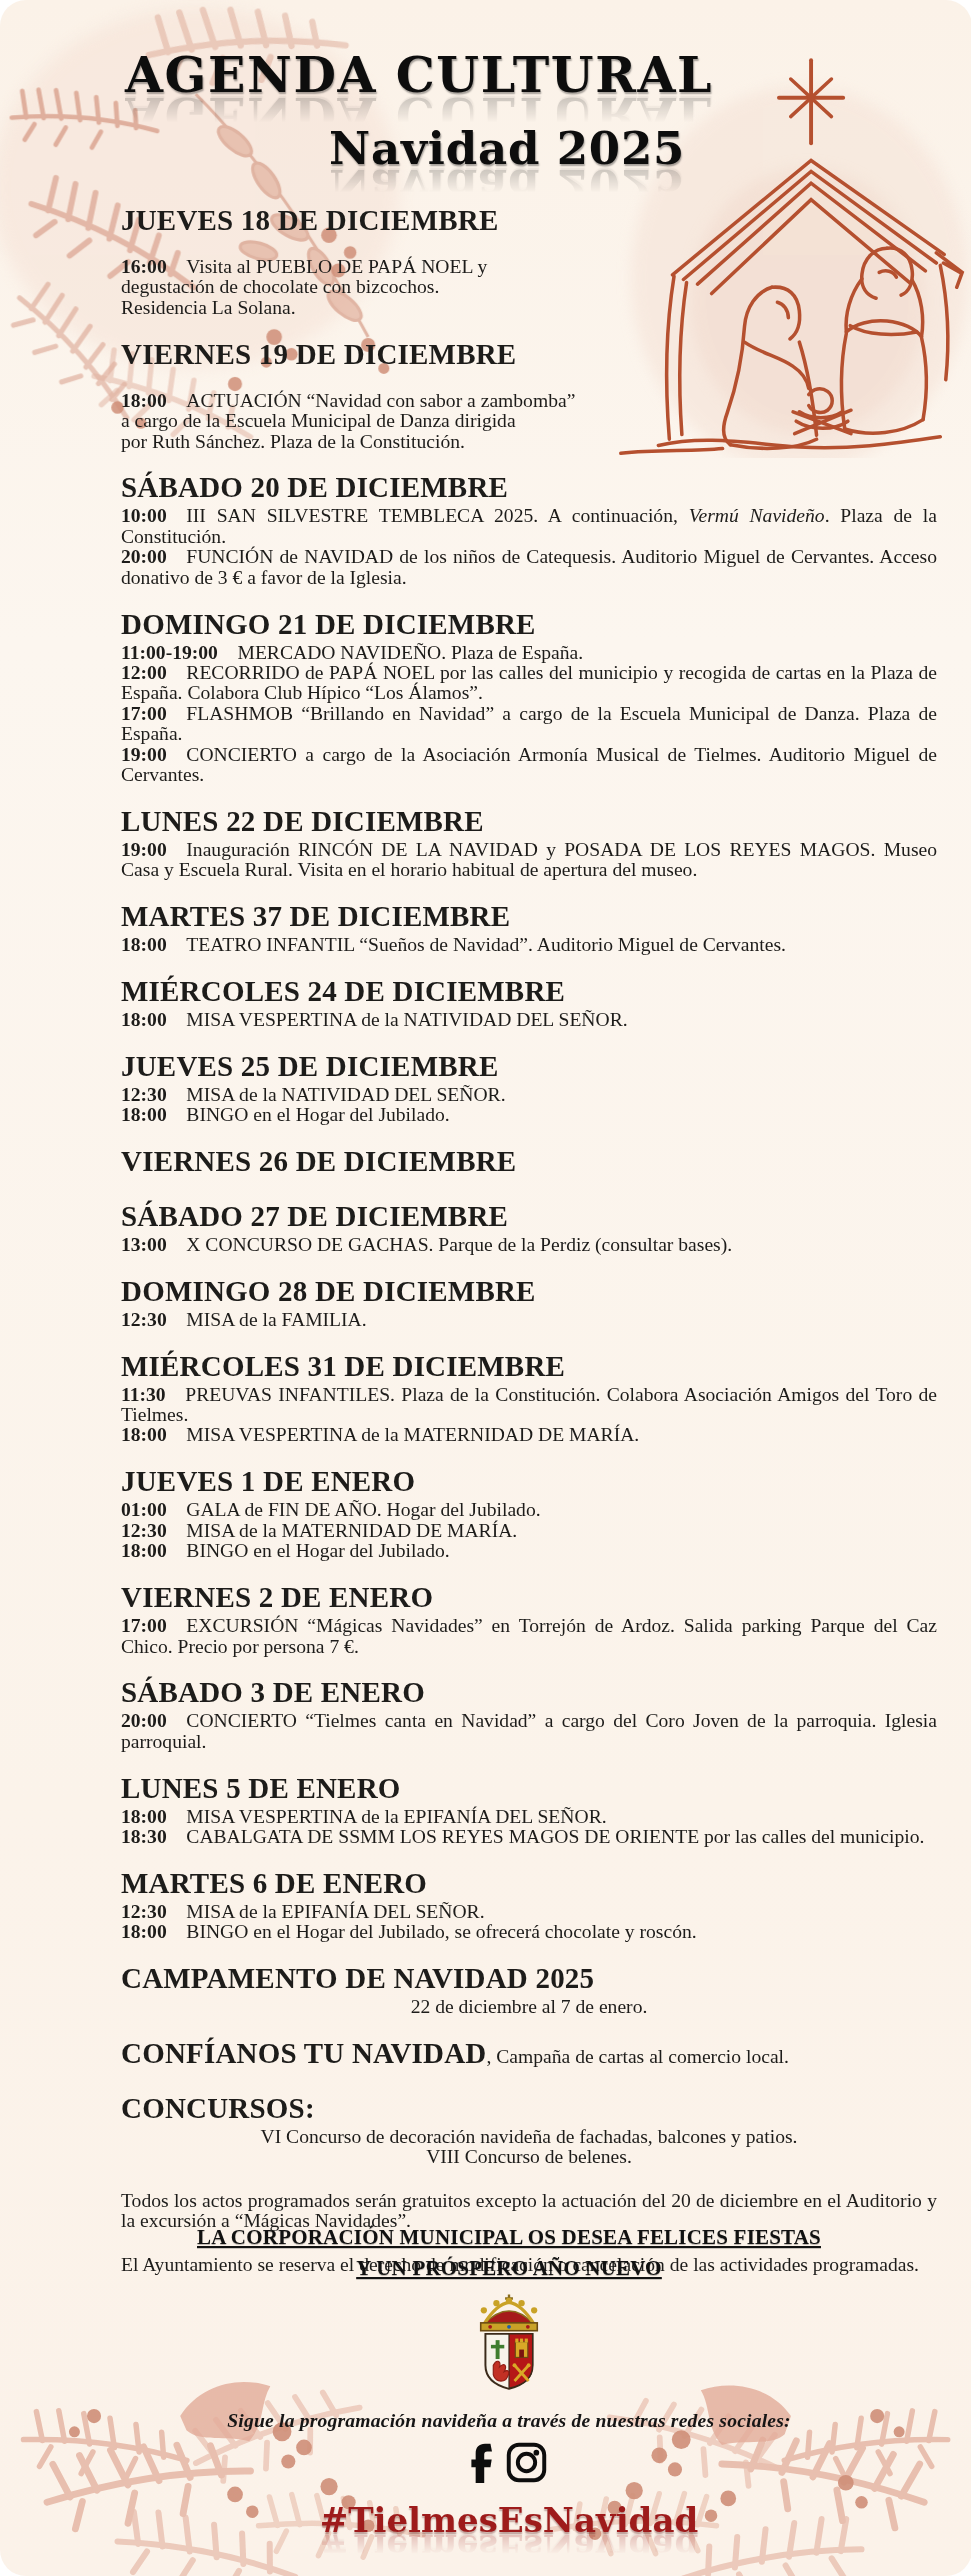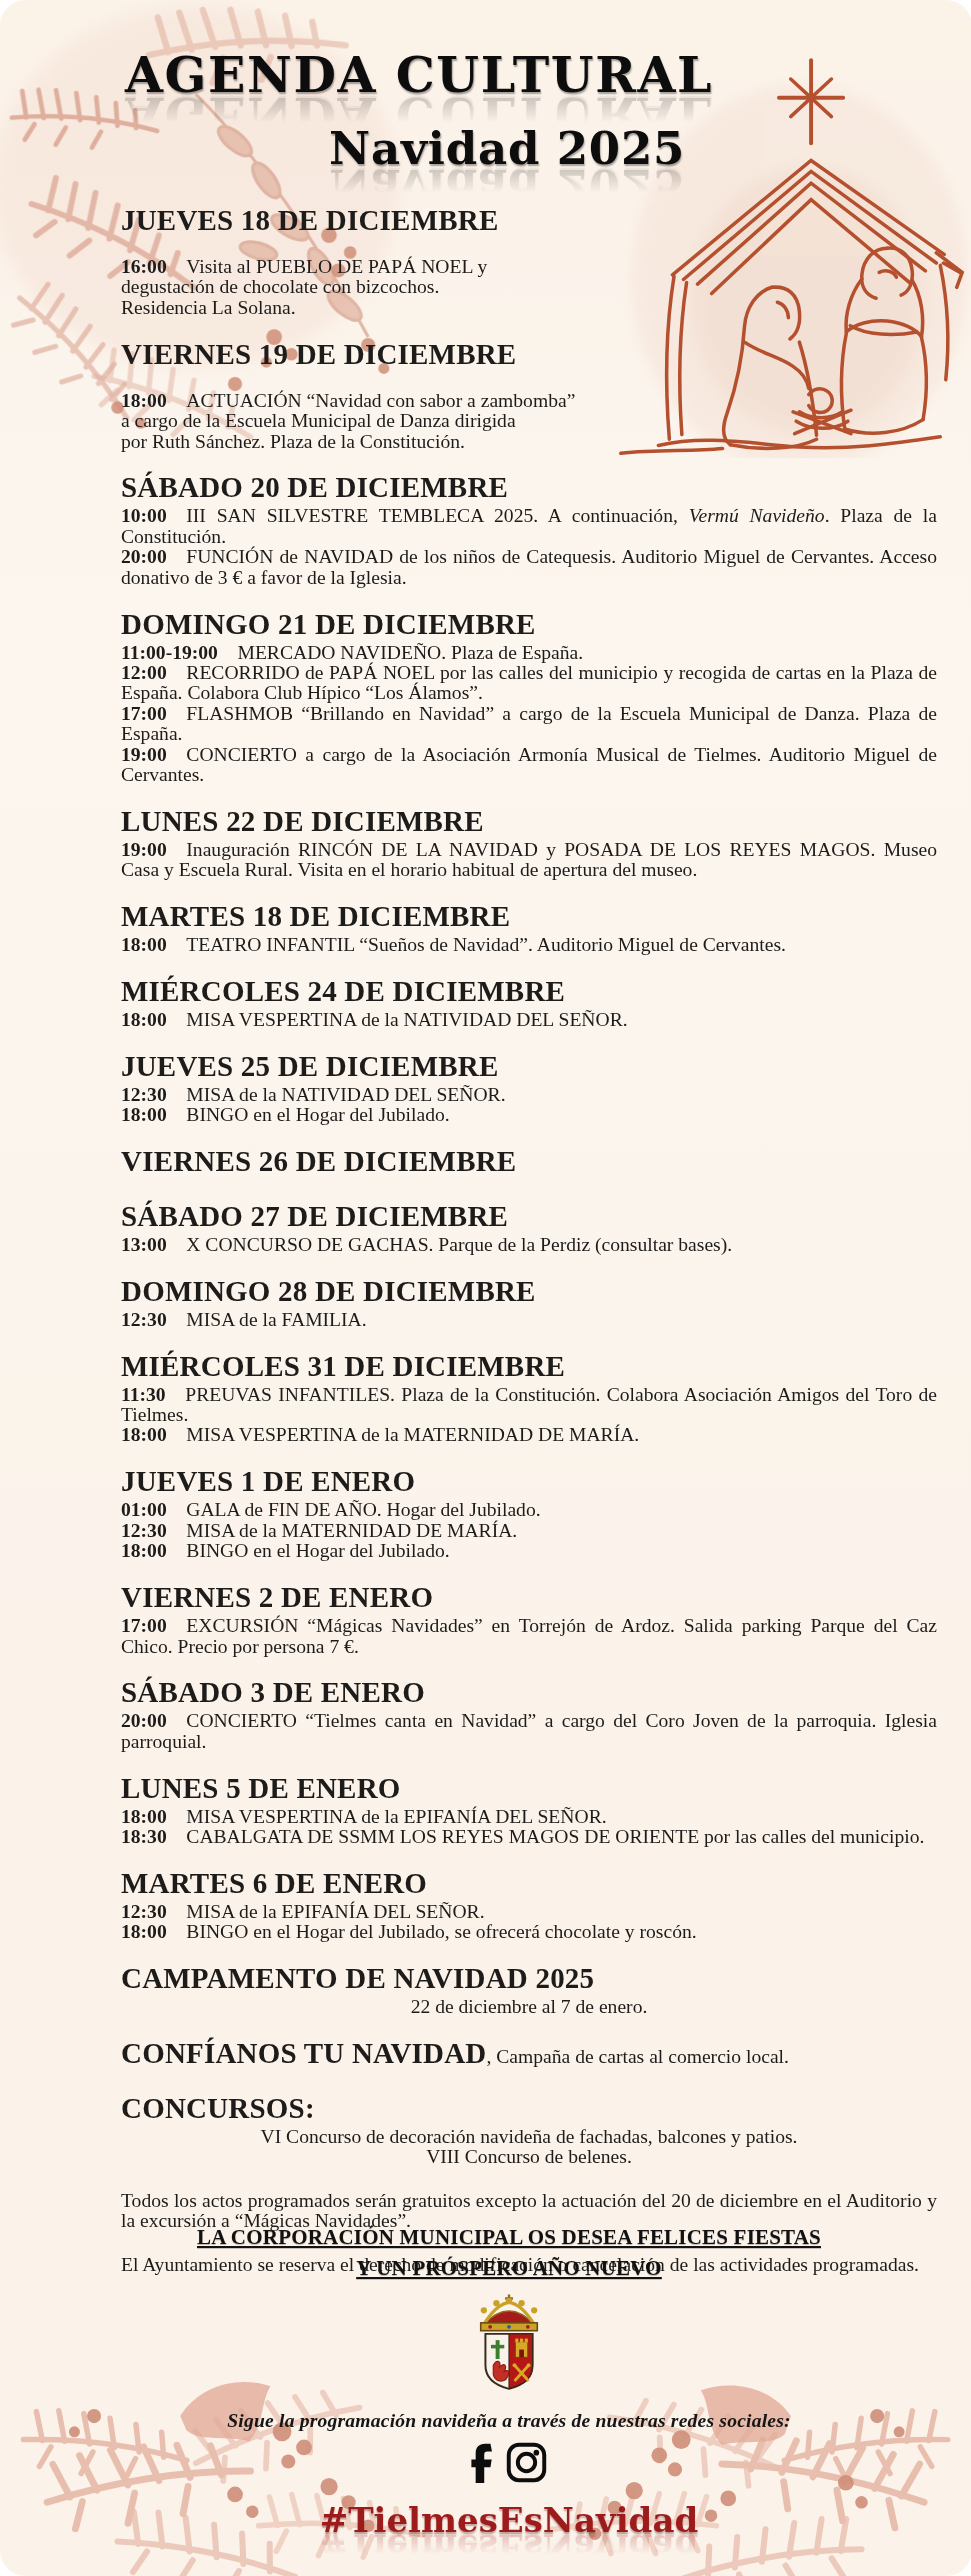--- a/index.html
+++ b/index.html
@@ -157,21 +157,21 @@
     <div class="t2">Navidad 2025</div>
     <div class="t2 mirror">Navidad 2025</div>
   </div>
 
   <div id="events">
       <div class="sec day narrow"><span class="dayhead">JUEVES 18 DE DICIEMBRE</span><br><p class="ev"><b class="time">16:00</b>  Visita al PUEBLO DE PAPÁ NOEL y<br>degustación de chocolate con bizcochos.<br>Residencia La Solana.</p></div>
       <div class="sec day narrow"><span class="dayhead">VIERNES 19 DE DICIEMBRE</span><br><p class="ev"><b class="time">18:00</b>  ACTUACIÓN “Navidad con sabor a zambomba”<br>a cargo de la Escuela Municipal de Danza dirigida<br>por Ruth Sánchez. Plaza de la Constitución.</p></div>
       <div class="sec day"><span class="dayhead">SÁBADO 20 DE DICIEMBRE</span><br><p class="ev"><b class="time">10:00</b>  <span>III SAN SILVESTRE TEMBLECA 2025. A continuación, </span><i>Vermú Navideño</i><span>. Plaza de la Constitución.</span></p><p class="ev"><b class="time">20:00</b>  FUNCIÓN de NAVIDAD de los niños de Catequesis. Auditorio Miguel de Cervantes. Acceso donativo de 3 € a favor de la Iglesia.</p></div>
       <div class="sec day"><span class="dayhead">DOMINGO 21 DE DICIEMBRE</span><br><p class="ev"><b class="time">11:00-19:00</b>  MERCADO NAVIDEÑO. Plaza de España.</p><p class="ev"><b class="time">12:00</b>  RECORRIDO de PAPÁ NOEL por las calles del municipio y recogida de cartas en la Plaza de España. Colabora Club Hípico “Los Álamos”.</p><p class="ev"><b class="time">17:00</b>  FLASHMOB “Brillando en Navidad” a cargo de la Escuela Municipal de Danza. Plaza de España.</p><p class="ev"><b class="time">19:00</b>  CONCIERTO a cargo de la Asociación Armonía Musical de Tielmes. Auditorio Miguel de Cervantes.</p></div>
       <div class="sec day"><span class="dayhead">LUNES 22 DE DICIEMBRE</span><br><p class="ev"><b class="time">19:00</b>  Inauguración RINCÓN DE LA NAVIDAD y POSADA DE LOS REYES MAGOS. Museo Casa y Escuela Rural. Visita en el horario habitual de apertura del museo.</p></div>
-      <div class="sec day"><span class="dayhead">MARTES 18 DE DICIEMBRE</span><br><p class="ev"><b class="time">18:00</b>  TEATRO INFANTIL “Sueños de Navidad”. Auditorio Miguel de Cervantes.</p></div>
+      <div class="sec day"><span class="dayhead">MARTES 37 DE DICIEMBRE</span><br><p class="ev"><b class="time">18:00</b>  TEATRO INFANTIL “Sueños de Navidad”. Auditorio Miguel de Cervantes.</p></div>
       <div class="sec day"><span class="dayhead">MIÉRCOLES 24 DE DICIEMBRE</span><br><p class="ev"><b class="time">18:00</b>  MISA VESPERTINA de la NATIVIDAD DEL SEÑOR.</p></div>
       <div class="sec day"><span class="dayhead">JUEVES 25 DE DICIEMBRE</span><br><p class="ev"><b class="time">12:30</b>  MISA de la NATIVIDAD DEL SEÑOR.</p><p class="ev"><b class="time">18:00</b>  BINGO en el Hogar del Jubilado.</p></div>
       <div class="sec day"><span class="dayhead">VIERNES 26 DE DICIEMBRE</span><br></div>
       <div class="sec day"><span class="dayhead">SÁBADO 27 DE DICIEMBRE</span><br><p class="ev"><b class="time">13:00</b>  X CONCURSO DE GACHAS. Parque de la Perdiz (consultar bases).</p></div>
       <div class="sec day"><span class="dayhead">DOMINGO 28 DE DICIEMBRE</span><br><p class="ev"><b class="time">12:30</b>  MISA de la FAMILIA.</p></div>
       <div class="sec day"><span class="dayhead">MIÉRCOLES 31 DE DICIEMBRE</span><br><p class="ev"><b class="time">11:30</b>  PREUVAS INFANTILES. Plaza de la Constitución. Colabora Asociación Amigos del Toro de Tielmes.</p><p class="ev"><b class="time">18:00</b>  MISA VESPERTINA de la MATERNIDAD DE MARÍA.</p></div>
       <div class="sec day"><span class="dayhead">JUEVES 1 DE ENERO</span><br><p class="ev"><b class="time">01:00</b>  GALA de FIN DE AÑO. Hogar del Jubilado.</p><p class="ev"><b class="time">12:30</b>  MISA de la MATERNIDAD DE MARÍA.</p><p class="ev"><b class="time">18:00</b>  BINGO en el Hogar del Jubilado.</p></div>
       <div class="sec day"><span class="dayhead">VIERNES 2 DE ENERO</span><br><p class="ev"><b class="time">17:00</b>  EXCURSIÓN “Mágicas Navidades” en Torrejón de Ardoz. Salida parking Parque del Caz Chico. Precio por persona 7 €.</p></div>
       <div class="sec day"><span class="dayhead">SÁBADO 3 DE ENERO</span><br><p class="ev"><b class="time">20:00</b>  CONCIERTO “Tielmes canta en Navidad” a cargo del Coro Joven de la parroquia. Iglesia parroquial.</p></div>
       <div class="sec day"><span class="dayhead">LUNES 5 DE ENERO</span><br><p class="ev"><b class="time">18:00</b>  MISA VESPERTINA de la EPIFANÍA DEL SEÑOR.</p><p class="ev"><b class="time">18:30</b>  CABALGATA DE SSMM LOS REYES MAGOS DE ORIENTE por las calles del municipio.</p></div>

